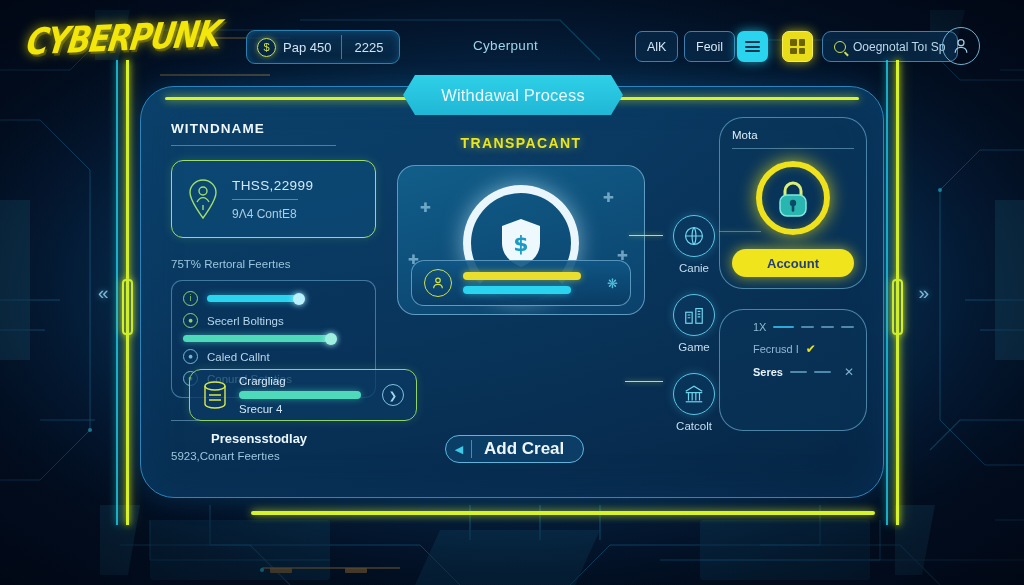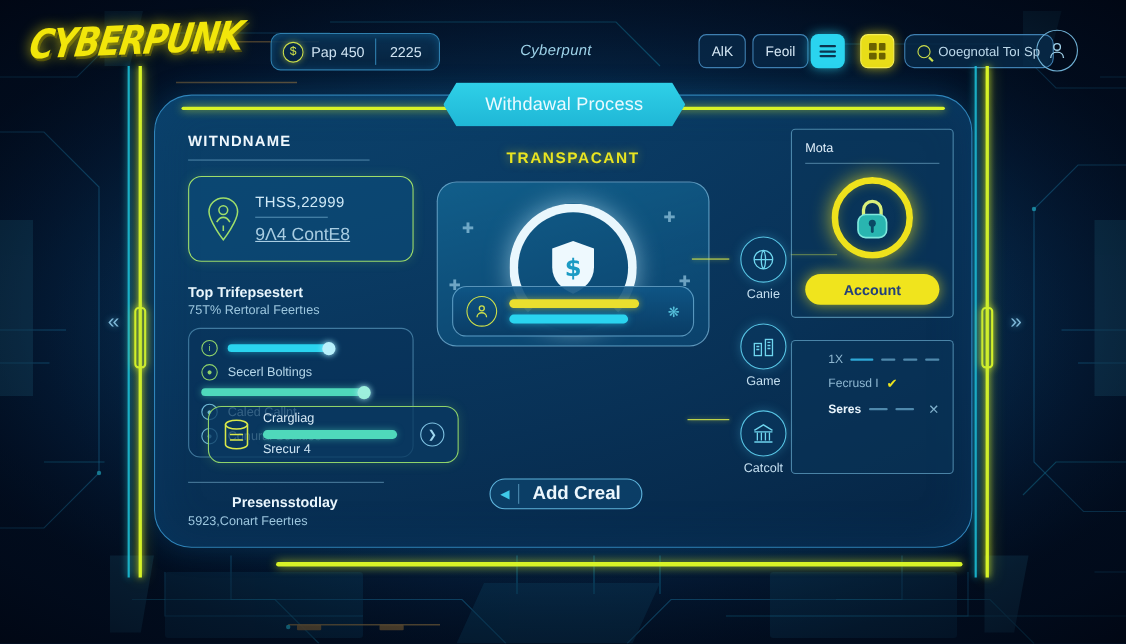--- a/index.html
+++ b/index.html
@@ -79,21 +79,21 @@
     border: 1.4px solid #cfe14a; color: #cfe14a;
     font-size: 11px; line-height: 17px; text-align: center;
     box-shadow: 0 0 6px rgba(207,225,74,.5);
   }
   .coin-val { color: #cfe3f2; font-size: 13px; padding-right: 10px; }
   .coin-sep { width: 1px; align-self: stretch; background: #2f7fae; margin: 4px 0; }
   .coin-val2 { color: #cfe3f2; font-size: 13px; padding: 0 12px; }
 
   .brandmid {
     position: absolute; left: 473px; top: 38px;
-    color: #9fd4ea; font-size: 13.5px; letter-spacing: .3px; font-style: italic;
+    color: #9fd4ea; font-size: 13.5px; letter-spacing: .3px;
   }
 
   .tb-btn {
     position: absolute; top: 31px; height: 31px;
     border: 1px solid #3f7fb0; border-radius: 7px;
     background: rgba(8,42,74,.75);
     color: #d5e7f4; font-size: 12.5px;
     display: flex; align-items: center; justify-content: center;
     padding: 0 11px;
   }
@@ -164,21 +164,21 @@
   .hr-soft { height: 1px; background: rgba(150,210,240,.45); margin: 9px 0 0 0; width: 165px; }
 
   .idcard {
     margin-top: 14px; height: 78px; border: 1.3px solid #9ede6a; border-radius: 12px;
     background: rgba(13,78,124,.55);
     display: flex; align-items: center; gap: 12px; padding: 0 14px;
     box-shadow: 0 0 10px rgba(130,210,100,.2);
   }
   .idcard .txt .l1 { color: #cfe9f7; font-size: 13.5px; letter-spacing: .4px; }
   .idcard .txt .bar { height: 1px; background: rgba(150,210,240,.5); margin: 6px 0 7px; width: 66px; }
-  .idcard .txt .l2 { color: #a9cde2; font-size: 16px; text-decoration: underline; }
+  .idcard .txt .l2 { color: #a9cde2; font-size: 12px; }
 
   .sect2 { margin-top: 20px; }
   .sect2 .t1 { color: #e9f6fd; font-size: 13px; font-weight: 700; }
   .sect2 .t2 { color: #9cc6de; font-size: 11.5px; margin-top: 3px; }
 
   .listbox {
     margin-top: 10px; border: 1.2px solid rgba(120,190,225,.5); border-radius: 11px;
     padding: 10px 11px 11px; background: rgba(9,50,88,.35);
   }
   .lrow { display: flex; align-items: center; gap: 9px; margin-bottom: 7px; }
@@ -283,21 +283,21 @@
     border: 1.4px solid #59c6e6; display: flex; align-items: center; justify-content: center;
     background: rgba(10,58,98,.5);
     box-shadow: 0 0 10px rgba(70,190,230,.3);
   }
   .icell .cap { color: #c4dff0; font-size: 11.5px; margin-top: 5px; }
   .connector { position: absolute; height: 1.4px; background: #cfe14a; box-shadow: 0 0 5px rgba(207,225,74,.7); }
 
   
   .rcol { position: absolute; left: 578px; top: 30px; width: 148px; }
   .card {
-    border: 1.2px solid rgba(130,200,235,.55); border-radius: 4px;
+    border: 1.2px solid rgba(130,200,235,.55); border-radius: 24px;
     background: rgba(9,52,90,.55);
     padding: 11px 12px;
   }
   .card .ct { color: #dfeefa; font-size: 11.5px; }
   .card .chr { height: 1px; background: rgba(150,210,240,.45); margin: 7px 0 0; }
 
   .lockwrap { display: flex; justify-content: center; margin: 12px 0 14px; }
   .lockring {
     width: 74px; height: 74px; border-radius: 50%;
     border: 6px solid #efe21c; display: flex; align-items: center; justify-content: center;
@@ -466,21 +466,20 @@
           <path d="M17 27v5"></path>
         </svg>
         <div class="txt">
           <div class="l1">THSS,22999</div>
           <div class="bar"></div>
           <div class="l2">9Λ4 ContE8</div>
         </div>
       </div>
 
       <div class="sect2">
-        <div class="t1">Top Trifepsestert</div>
         <div class="t2">75T% Rertoral Feertıes</div>
       </div>
 
       <div class="listbox">
         <div class="lrow">
           <div class="dot-ico">i</div>
           <div class="slider w1">
               <div class="knob"></div>
             </div>
         </div>

